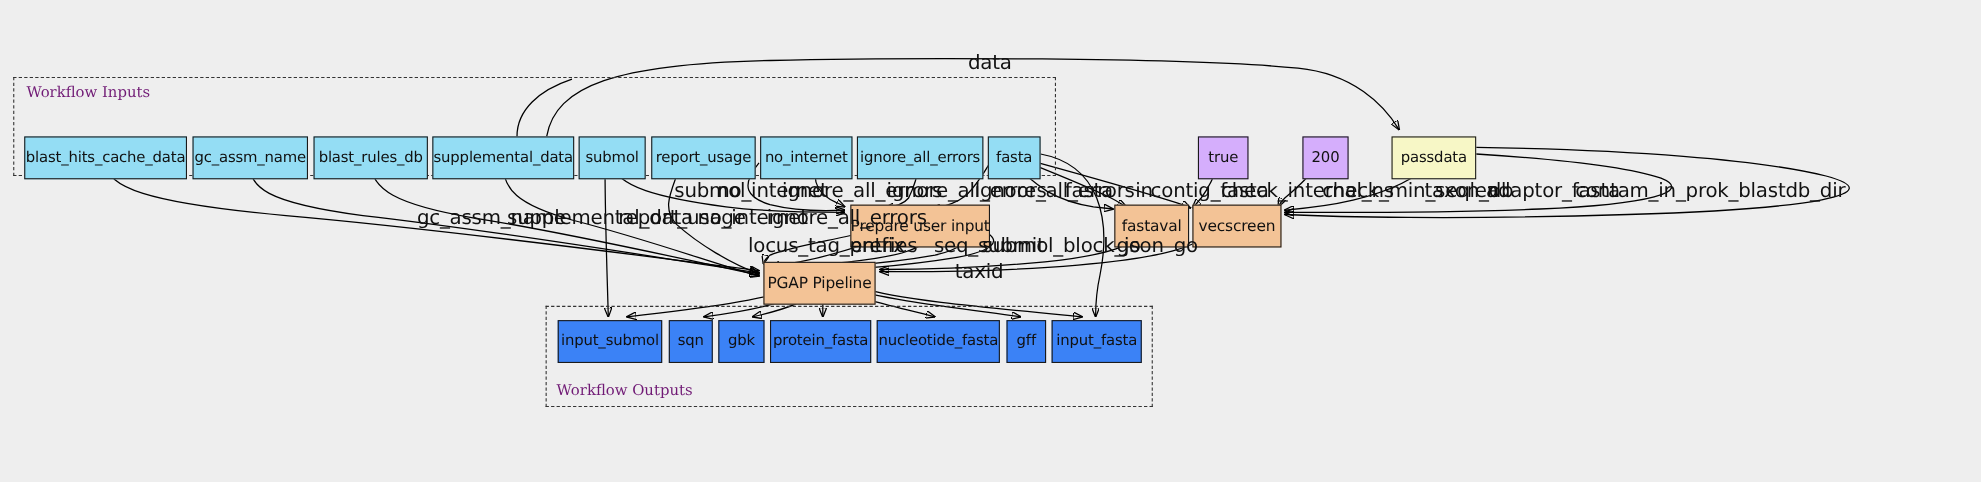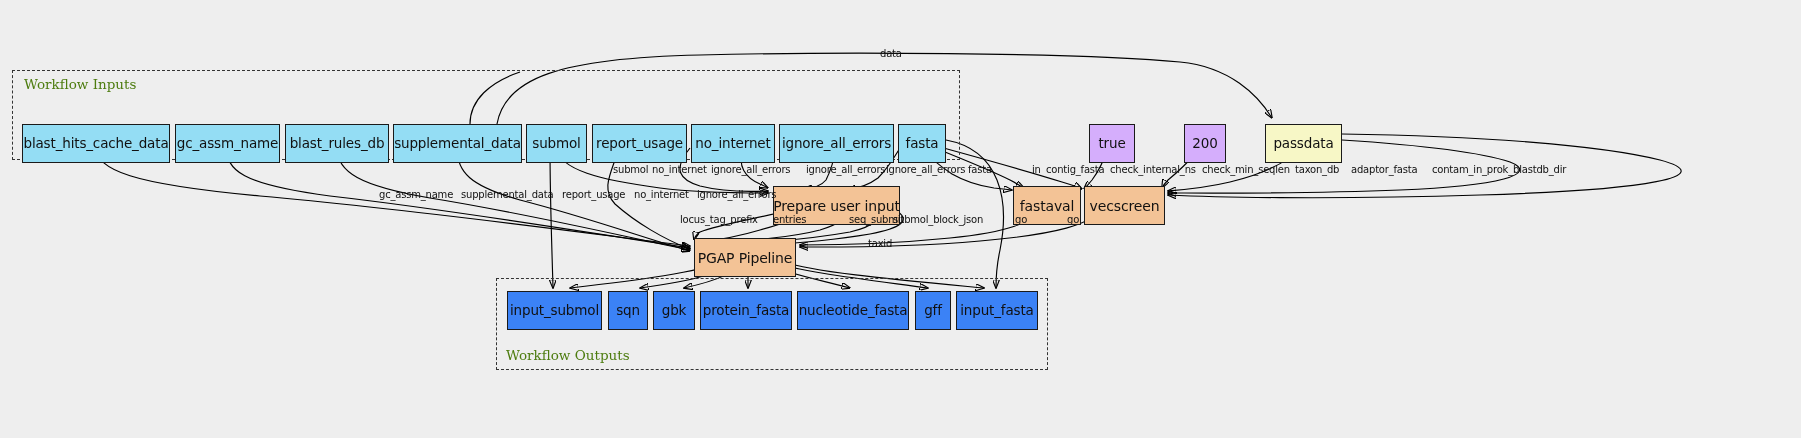--- a/index.html
+++ b/index.html
@@ -50,26 +50,26 @@
   .group {
     position: absolute;
     box-sizing: border-box;
     border: 1.6px dashed #333333;
     background: transparent;
   }
   .group-label {
     position: absolute;
     font-family: "DejaVu Serif", serif;
     font-size: 13.5px;
-    color: #4d7c0f;
+    color: #701a75;
     white-space: nowrap;
   }
   .elabel {
     position: absolute;
-    font-size: 10px;
+    font-size: 18px;
     color: #111111;
     white-space: nowrap;
     background: transparent;
     line-height: 1;
     letter-spacing: -0.2px;
   }
 </style>
 </head>
 <body>
 

